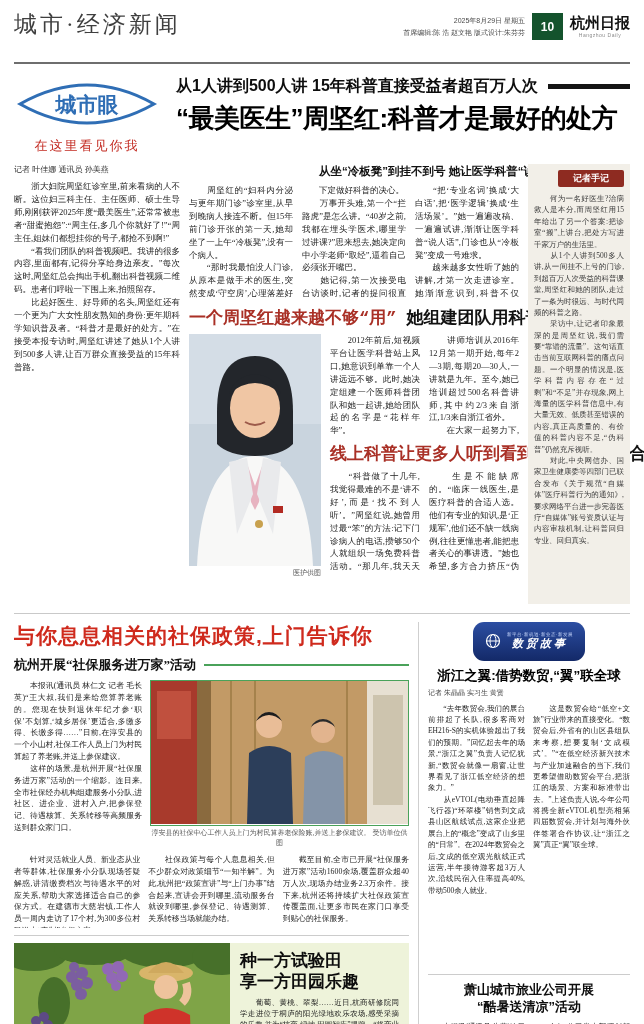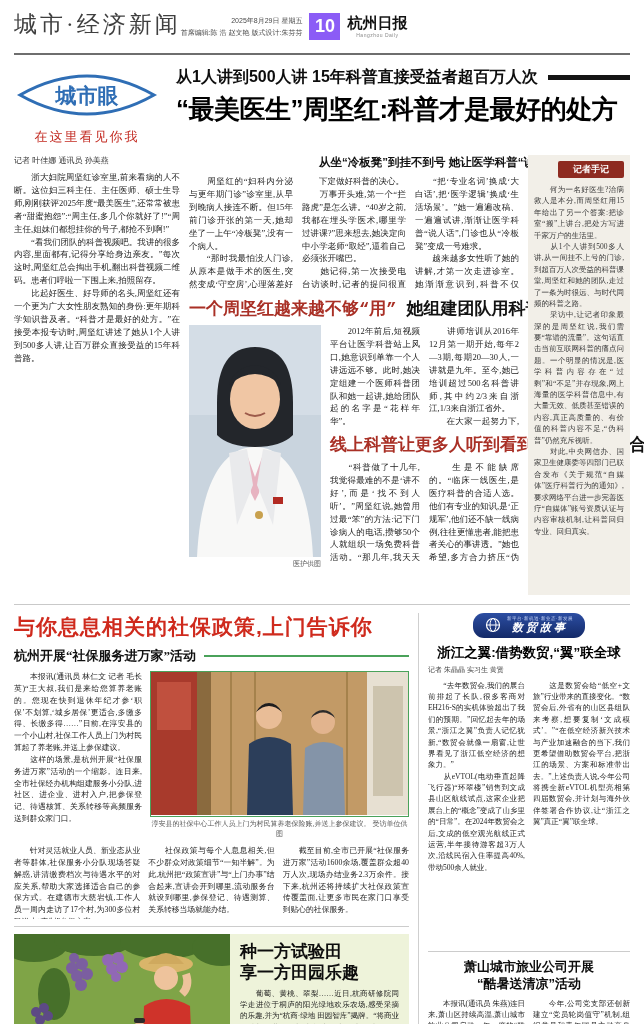--- a/index.html
+++ b/index.html
@@ -1,28 +1,28 @@
 <!DOCTYPE html>
 <html><head>
 <meta charset="utf-8">
 <style>
   * { margin:0; padding:0; box-sizing:border-box; }
   body { background:#e8e8e8; font-family:"Liberation Sans","DejaVu Sans",sans-serif; }
   .page { position:relative; width:644px; height:1024px; background:#ffffff; margin:0 auto;
           padding:0 14px; overflow:hidden; }
 
   
-  .hdr { display:flex; justify-content:flex-start; align-items:flex-end;
-         padding:9px 0 13px; border-bottom:2.5px solid #6e6e6e; }
+  .hdr { display:flex; justify-content:space-between; align-items:flex-end;
+         padding:9px 0 22px; border-bottom:2.5px solid #6e6e6e; }
   .hdr-title { font-family:"Liberation Serif","DejaVu Serif",serif; font-size:23px;
                color:#3f3f3f; letter-spacing:3px; }
   .hdr-right { display:flex; align-items:center; gap:7px; }
   .hdr-meta { text-align:right; font-size:7px; color:#4a4a4a; line-height:1.7; }
-  .pagebox { width:31px; height:27px; background:#8b5cf6; color:#fff; font-weight:900;
-             font-size:18px; display:flex; align-items:center; justify-content:center; }
+  .pagebox { width:31px; height:27px; background:#14532d; color:#fff; font-weight:900;
+             font-size:12px; display:flex; align-items:center; justify-content:center; }
   .paper { text-align:center; line-height:1; }
   .paper-cn { font-family:"Liberation Serif","DejaVu Serif",serif; font-weight:700; font-size:15px; color:#111; }
   .paper-en { font-size:5px; color:#8a8a8a; letter-spacing:.5px; margin-top:2px; }
 
   
   .mainart { margin-top:10px; }
   .head-row { display:flex; gap:16px; align-items:flex-start; }
   .logo-block { width:146px; flex:0 0 auto; text-align:center; padding-top:2px; }
   .logo-slogan { color:#c32b22; font-size:13px; letter-spacing:2px; margin-top:1px; }
   .head-right { flex:1; min-width:0; }
@@ -80,21 +80,21 @@
   .social-row2 .bodytext { flex:1; height:74px; font-size:7.8px; }
 
   .grape { display:flex; margin-top:7px; border-top:1px solid #cccccc; padding-top:7px; height:131px; }
   .grape-photo { width:216px; flex:0 0 auto; overflow:hidden; }
   .grape-box { flex:1; min-width:0; background:#eef3da; padding:7px 10px 5px; }
   .grape-headline { font-weight:900; font-size:17px; line-height:1.25; color:#0d0d0d; }
   .grape-box .bodytext { font-size:7.5px; height:58px; margin-top:4px; }
 
   .badge-row { display:flex; justify-content:center; margin-bottom:6px; }
   .badge { display:flex; align-items:center; gap:6px;
-           background:linear-gradient(180deg,#2c4ea2,#132968); border-radius:11px; padding:3px 12px; }
+           background:linear-gradient(180deg,#2c4ea2,#132968); border-radius:11px; padding:10px 12px; }
   .badge-texts { display:flex; flex-direction:column; align-items:center; line-height:1.2; }
   .badge-small { font-size:4.5px; color:#cddcff; letter-spacing:.5px; }
   .badge-title { font-weight:900; font-style:italic; font-size:11px; color:#fff; letter-spacing:3px; }
   .trade-headline { font-weight:900; font-size:13.5px; color:#000; text-align:center; margin:2px 0 3px; white-space:nowrap; }
   .trade-byline { font-size:7px; color:#444; margin-bottom:5px; }
   .trade-cols { display:flex; gap:8px; }
   .trade-cols .bodytext { flex:1; height:264px; font-size:7.5px; }
 
   .xs-block { margin-top:7px; border-top:1px solid #cccccc; padding-top:6px; }
   .xs-headline { font-weight:800; font-size:13px; line-height:1.35; text-align:center; color:#0d0d0d; }

